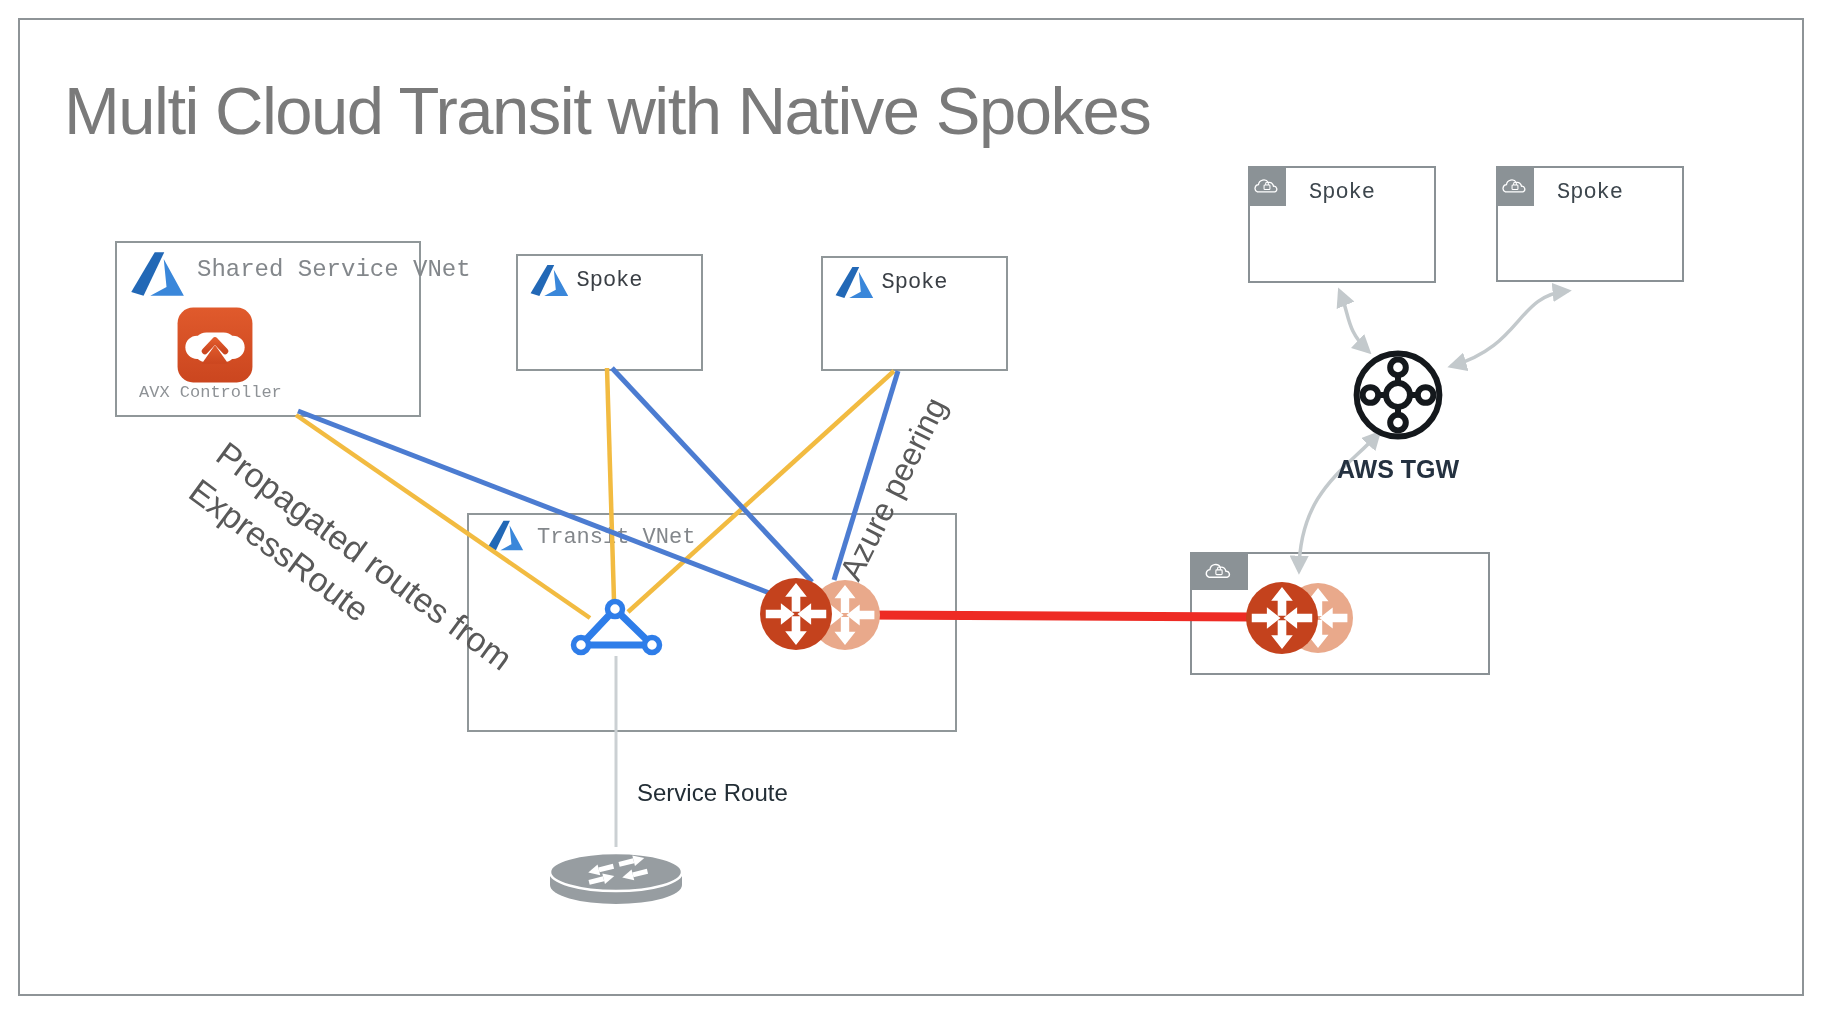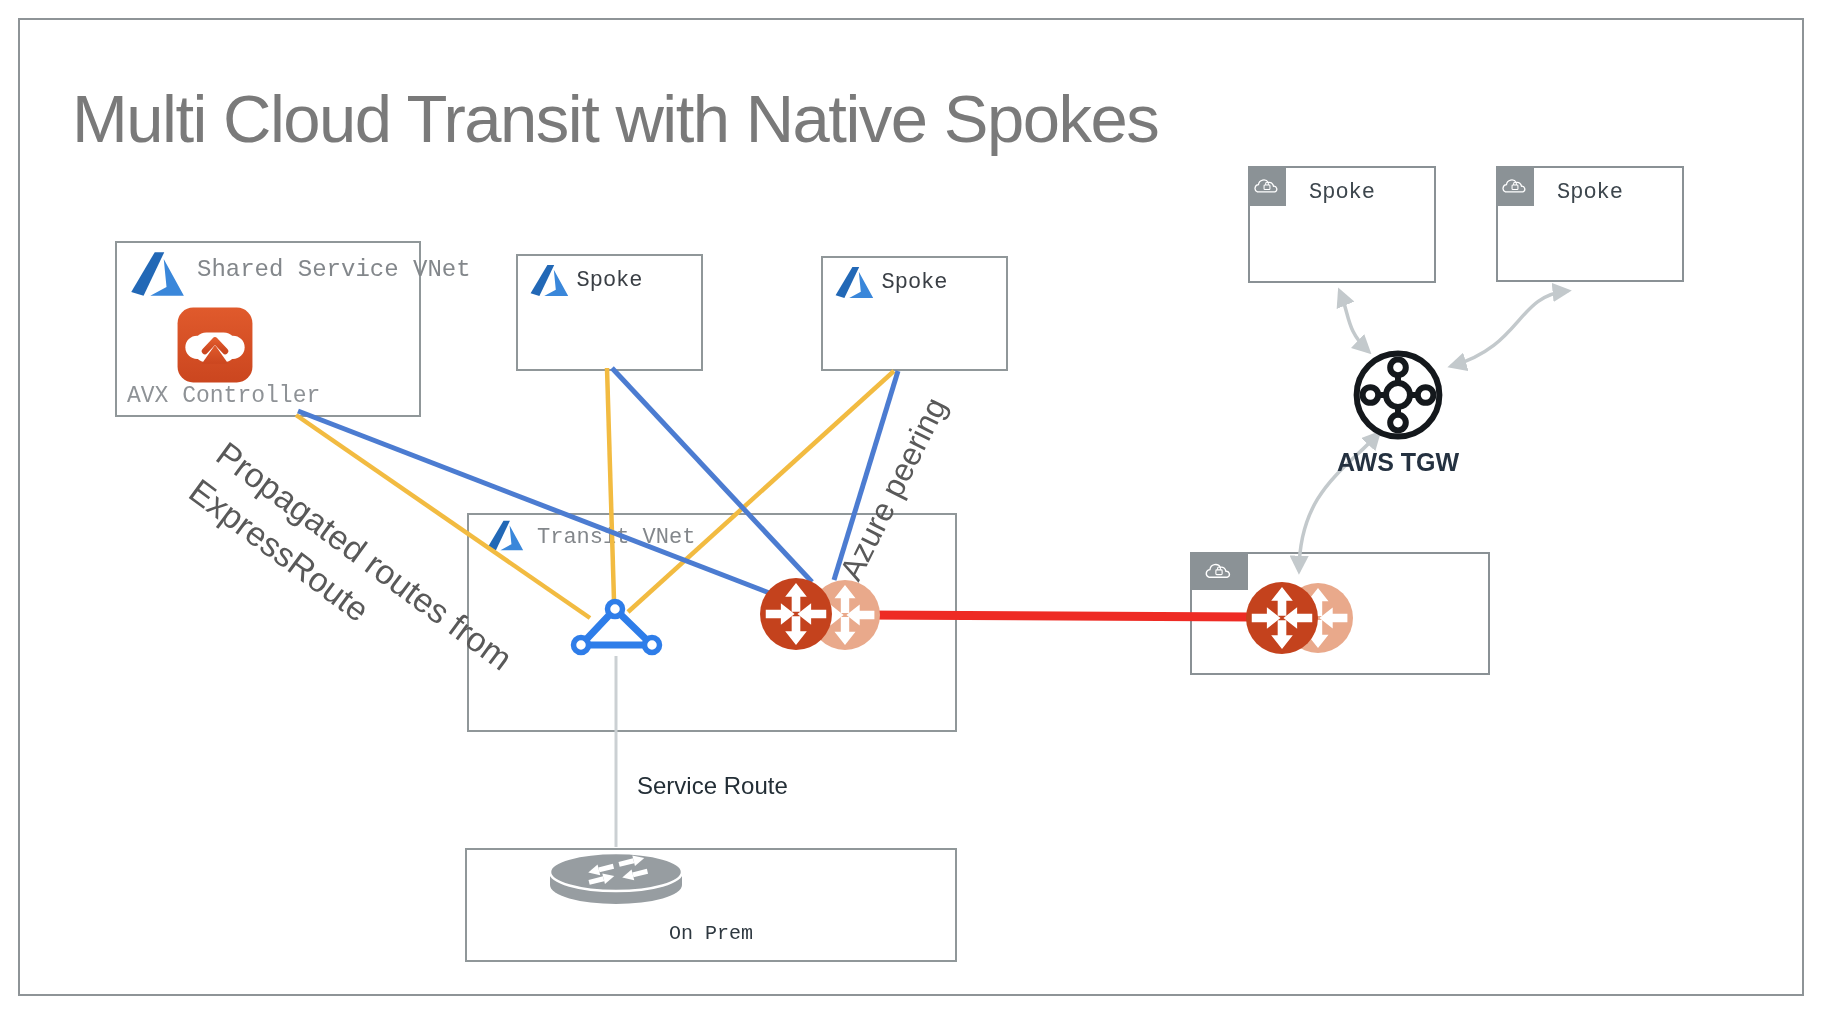--- a/index.html
+++ b/index.html
@@ -1,30 +1,30 @@
 <!DOCTYPE html>
 <html style="--line-yellow: #F2BB41; --line-blue: #4C7CD1; --line-red: #EE2B24; --arrow-gray: #C3C9CC; --wire-gray: #CBD0D3; --router-dark: #C4421D; --router-light: #E9A98B; --avx-orange: #D75227; --azure-blue: #2E7DE9; --box-border: #909799; --aws-badge: #8B9296; --title-gray: #7A7A7A; --label-gray: #83878B; --dark-text: #243140; --annotation-gray: #595959; --disk-gray: #979DA1; --tgw-black: #14181C;"><head>
 <meta charset="utf-8">
 <style>
   html,body{margin:0;padding:0;background:#fff;}
   .canvas{position:relative;width:1824px;height:1010px;background:#fff;overflow:hidden;
           font-family:"Liberation Sans", sans-serif;}
   .frame{position:absolute;left:18px;top:18px;width:1786px;height:978px;
          border:2.5px solid #8e9497;box-sizing:border-box;background:#fff;}
-  .title{position:absolute;left:56px;top:64px;margin:16px;font-size:67px;font-weight:400;
+  .title{position:absolute;left:56px;top:64px;margin:8px;font-size:67px;font-weight:400;
          letter-spacing:-1.5px;color:var(--title-gray,#7a7a7a);white-space:nowrap;z-index:4;}
   .box{position:absolute;background:#fff;border:2px solid var(--box-border,#909799);
        box-sizing:border-box;z-index:1;font-family:Liberation Mono, monospace;}
   .box-label{position:absolute;color:var(--label-gray,#83878b);white-space:nowrap;}
   .center-label{left:0;right:0;text-align:center;}
   .azlogo{position:absolute;display:block;}
   .badge{position:absolute;left:-2px;top:-2px;background:var(--aws-badge,#8b9296);
          display:flex;align-items:center;justify-content:center;}
   .icon-layer{position:absolute;z-index:3;}
-  .label-layer{position:absolute;z-index:4;white-space:nowrap;}
+  .label-layer{position:absolute;z-index:4;white-space:nowrap;margin-top:7px;}
   .wires{position:absolute;left:0;top:0;z-index:2;pointer-events:none;}
   .wire{fill:none;}
   .wire.yellow{stroke:var(--line-yellow,#f2bb41);stroke-width:4.5;}
   .wire.blue{stroke:var(--line-blue,#4c7cd1);stroke-width:5;}
   .wire.red{stroke:var(--line-red,#ee2b24);stroke-width:9;}
   .wire.grayline{stroke:var(--wire-gray,#cbd0d3);stroke-width:3;}
   .wire.curve{stroke:var(--arrow-gray,#c3c9cc);stroke-width:3.5;stroke-linecap:round;}
   .router-dark-fill{fill:var(--router-dark,#c4421d);}
   .router-light-fill{fill:var(--router-light,#e9a98b);}
   .tri-stroke{stroke:var(--azure-blue,#2e7de9);}
@@ -62,21 +62,21 @@
           </linearGradient>
         </defs>
         <rect x="2" y="2" width="96" height="96" rx="20" fill="url(#avxg)"></rect>
         <rect x="22" y="34" width="56" height="38" rx="17" fill="#fff"></rect>
         <circle cx="27" cy="53" r="15" fill="#fff"></circle>
         <circle cx="73" cy="53" r="15" fill="#fff"></circle>
         <path d="M50,50 L33,74 H67 Z" fill="url(#avxg)"></path>
         <path d="M37,58 L50,44 L63,58" stroke="url(#avxg)" stroke-width="8" fill="none" stroke-linecap="round" stroke-linejoin="round"></path>
       </svg>
     </div>
-    <div class="box-label" style="left:10px;width:190px;top:140px;text-align:right;font-size:23px;color:#8e9296">AVX Controller</div>
+    <div class="box-label" style="left:22px;width:190px;top:140px;text-align:left;font-size:17px;color:#8e9296">AVX Controller</div>
   </div>
 
   <div class="box" style="left:516px;top:254px;width:187px;height:117px">
     <span class="azlogo" style="left:11px;top:8px">
       <svg width="40" height="33" viewBox="0 0 100 82">
         <path fill="#2268b6" d="M46,2 L63,2 L26,80 L4,73 Z"></path>
         <path fill="#3a87da" d="M62,14 L98,80 L38,80 L67,64 Z"></path>
       </svg>
     </span>
     <span class="box-label center-label spoke-label-az">Spoke</span>
@@ -127,23 +127,20 @@
   <div class="box" style="left:1190px;top:552px;width:300px;height:123px;border-color:#8a9195">
     <span class="badge" style="width:58px;height:38px">
       <svg width="34" height="24" viewBox="0 0 60 42">
         <path d="M12,32 a7,7 0 0 1 2,-13.5 a10,10 0 0 1 18.5,-4 a7.5,7.5 0 0 1 9.5,7 a5.5,5.5 0 0 1 3,10.5 z" fill="none" stroke="#fff" stroke-width="2.4" stroke-linejoin="round"></path>
         <rect x="24.5" y="19" width="11" height="8.5" rx="1.5" fill="none" stroke="#fff" stroke-width="2"></rect>
         <path d="M27.5,19 v-2.5 a2.5,2.5 0 0 1 5,0 V19" fill="none" stroke="#fff" stroke-width="2"></path>
       </svg>
     </span>
   </div>
 
-  <div class="box" style="left:465px;top:848px;width:492px;height:114px">
-    <span class="box-label center-label" style="top:72px;font-size:20px;color:#2e3840">On Prem</span>
-  </div>
 
   <svg class="wires" width="1824" height="1010" viewBox="0 0 1824 1010">
     <defs>
       <marker id="arr" viewBox="0 0 10 10" refX="7.5" refY="5" markerWidth="5.5" markerHeight="5.5" orient="auto-start-reverse">
         <path d="M0,0 L10,5 L0,10 z" fill="#C3C9CC"></path>
       </marker>
     </defs>
     <path class="wire grayline" d="M616,656 L616,847"></path>
     <path class="wire yellow" d="M296,415 L590,618"></path>
     <path class="wire yellow" d="M607,368 L614,600"></path>

